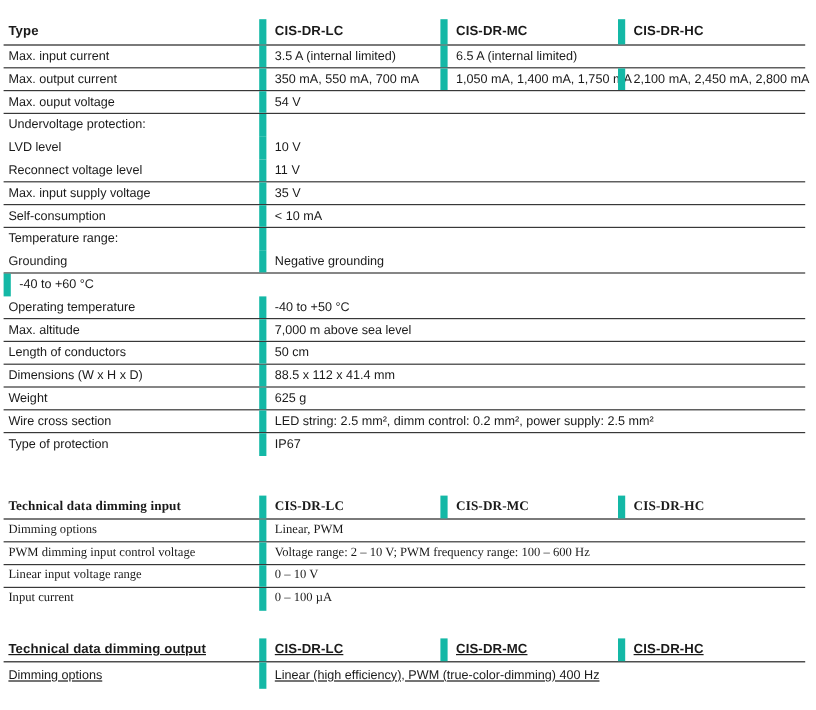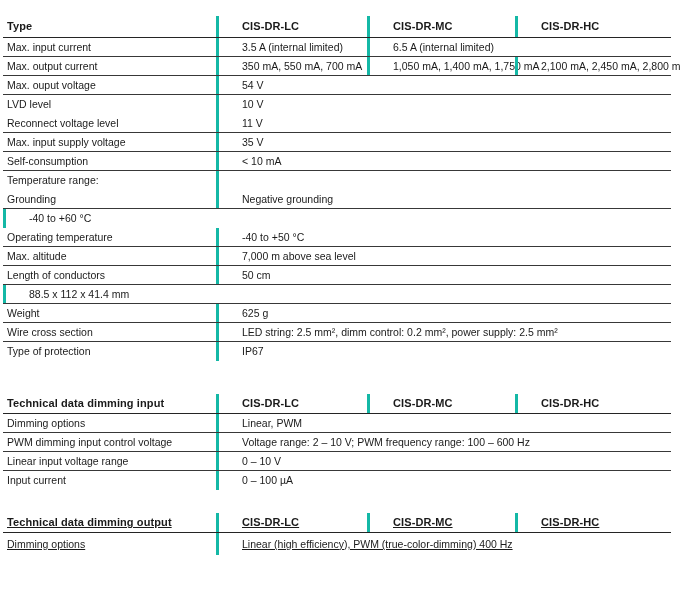--- a/index.html
+++ b/index.html
@@ -14,21 +14,21 @@
     -webkit-font-smoothing: antialiased;
   }
   #doc {
     padding: 16px 4px 0 3px;
     width: 670px;
     box-sizing: border-box;
   }
   .spec-table {
     width: 668px;
   }
-  .spec-table.t2 { margin-top: 33px; }
+  .spec-table.t2 { margin-top: 33px; font-family: Liberation Serif, serif; }
   .spec-table.t3 { margin-top: 23px; text-decoration: underline; }
 
   .trow {
     display: grid;
     grid-template-columns: 213px 151px 148px 1fr;
     align-items: stretch;
     height: 19px;
     box-sizing: border-box;
     text-align: center;
   }
@@ -53,22 +53,22 @@
     box-sizing: border-box;
   }
   .cell-label {
     padding-left: 4px;
   }
   .thead .cell {
     font-size: 11px;
     letter-spacing: 0.1px;
   }
   .cell-value {
-    padding-left: 23px;
-    border-left: 3px solid #14b8a6;
+    padding-left: 7px;
+    border-left: 6px solid #14b8a6;
   }
   .span2 { grid-column: span 2; }
   .span3 { grid-column: span 3; }
 </style>
 </head>
 <body>
 
 <div id="doc">
     <div class="spec-table t1">
       <div class="trow thead">
@@ -84,20 +84,24 @@
       </div>
       <div class="trow divider">
         <div class="cell cell-label">Max. output current</div>
         <div class="cell cell-value span1">350 mA, 550 mA, 700 mA</div>
         <div class="cell cell-value span1">1,050 mA, 1,400 mA, 1,750 mA</div>
         <div class="cell cell-value span1">2,100 mA, 2,450 mA, 2,800 mA</div>
       </div>
       <div class="trow divider">
         <div class="cell cell-label">Max. ouput voltage</div>
         <div class="cell cell-value span3">54 V</div>
+      </div>
+      <div class="trow">
+        <div class="cell cell-label">Undervoltage protection:</div>
+        <div class="cell cell-value span3"></div>
       </div>
       <div class="trow">
         <div class="cell cell-label">LVD level</div>
         <div class="cell cell-value span3">10 V</div>
       </div>
       <div class="trow divider">
         <div class="cell cell-label">Reconnect voltage level</div>
         <div class="cell cell-value span3">11 V</div>
       </div>
       <div class="trow divider">
@@ -125,20 +129,21 @@
       </div>
       <div class="trow divider">
         <div class="cell cell-label">Max. altitude</div>
         <div class="cell cell-value span3">7,000 m above sea level</div>
       </div>
       <div class="trow divider">
         <div class="cell cell-label">Length of conductors</div>
         <div class="cell cell-value span3">50 cm</div>
       </div>
       <div class="trow divider">
+        <div class="cell cell-label">Dimensions (W x H x D)</div>
         <div class="cell cell-value span3">88.5 x 112 x 41.4 mm</div>
       </div>
       <div class="trow divider">
         <div class="cell cell-label">Weight</div>
         <div class="cell cell-value span3">625 g</div>
       </div>
       <div class="trow divider">
         <div class="cell cell-label">Wire cross section</div>
         <div class="cell cell-value span3">LED string: 2.5 mm², dimm control: 0.2 mm², power supply: 2.5 mm²</div>
       </div>

